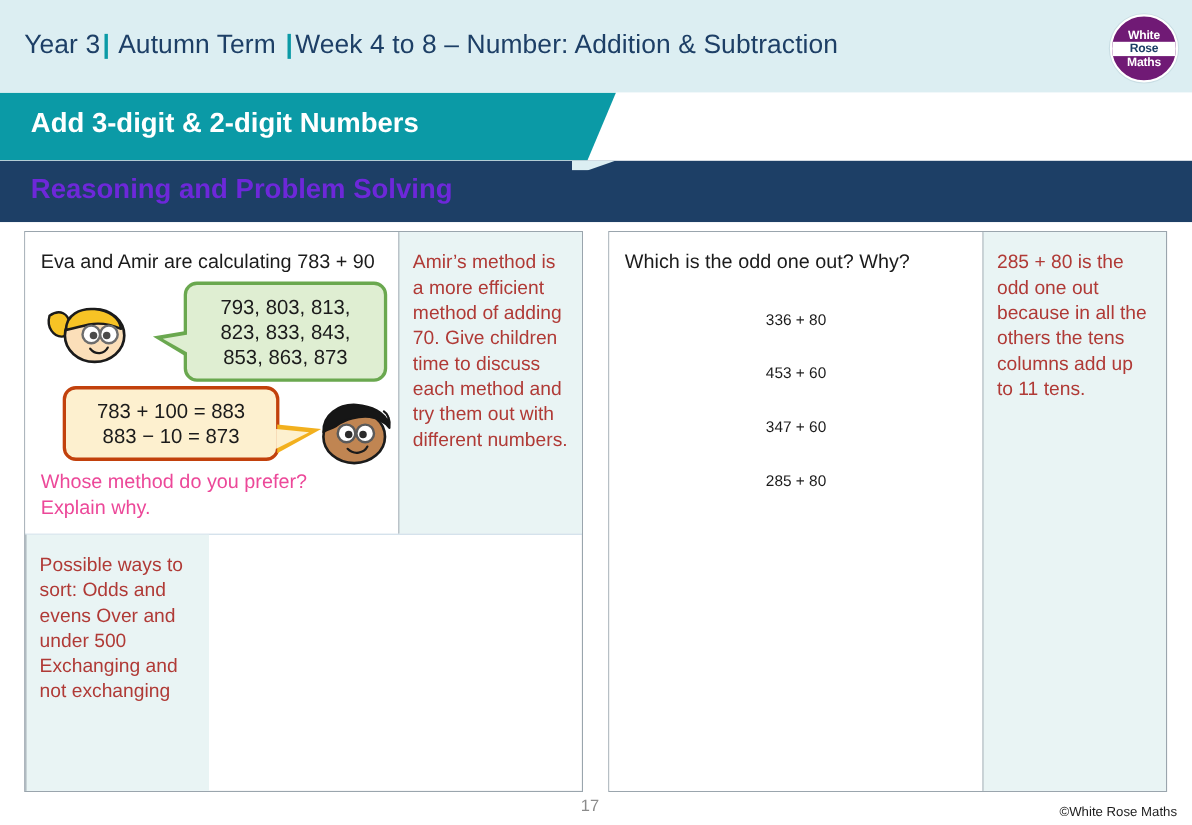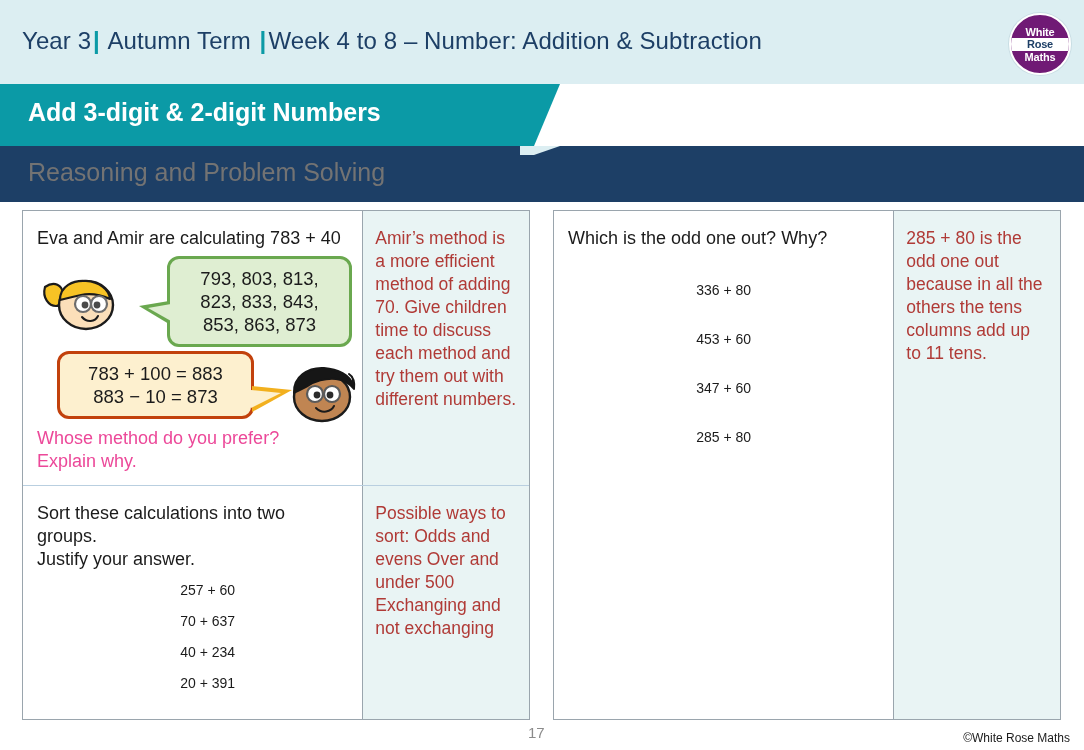--- a/index.html
+++ b/index.html
@@ -98,22 +98,22 @@
     left: 520px; top: 146px;
     width: 564px;
     height: 9px;
     background: #dceef2;
     clip-path: polygon(0 0, 40px 0, 14px 9px, 0 9px);
   }
   .navy-label {
     position: absolute;
     left: 28px; top: 158px;
     font-size: 25px;
-    font-weight: normal;
-    color: #737373;
+    font-weight: bold;
+    color: #6d28d9;
     white-space: nowrap;
   }
 
   
   .panel {
     position: absolute;
     border: 1px solid #9aa5ad;
     box-sizing: border-box;
     background: #ffffff;
     display: flex;
@@ -280,21 +280,21 @@
 <div class="teal-label">Add 3-digit &amp; 2-digit Numbers</div>
 
 <div class="navy-band"></div>
 <div class="navy-notch"></div>
 <div class="navy-label">Reasoning and Problem Solving</div>
 
 <div class="panel" id="left-panel">
 
   <div class="row" id="row-top">
     <div class="q-cell" id="q1">
-      <div class="q-text">Eva and Amir are calculating 783 + 40</div>
+      <div class="q-text">Eva and Amir are calculating 783 + 90</div>
 
       <div class="char" id="eva">
         <svg width="78" height="62" viewBox="0 0 78 62" xmlns="http://www.w3.org/2000/svg">
           <path d="M4 14 C1 25, 8 33, 15 33 C20 33, 23 27, 22 20 C21 13, 14 7, 4 14 Z" fill="#f7c325" stroke="#1b1b1b" stroke-width="2.2" stroke-linejoin="round"></path>
           <ellipse cx="45" cy="32" rx="27" ry="24" fill="#fbdfb9" stroke="#1b1b1b" stroke-width="2.4"></ellipse>
           <path d="M19 27 C19 13, 32 7, 45 8 C58 9, 68 16, 69 26 C60 22, 50 20, 40 22 C31 24, 23 26, 19 27 Z" fill="#f7c325" stroke="#1b1b1b" stroke-width="2.2" stroke-linejoin="round"></path>
           <circle cx="42" cy="31" r="8" fill="#ffffff" stroke="#6d6d6d" stroke-width="2.2"></circle>
           <circle cx="58" cy="31" r="8" fill="#ffffff" stroke="#6d6d6d" stroke-width="2.2"></circle>
           <line x1="50" y1="31" x2="50" y2="31" stroke="#6d6d6d" stroke-width="2.2"></line>
           <circle cx="44" cy="32" r="3.4" fill="#4a4a4a"></circle>
@@ -325,33 +325,20 @@
       <div class="scratch-note">
         <div>Whose method do you prefer?</div>
         <div>Explain why.</div>
       </div>
     </div>
 
     <div class="a-cell" id="a1">Amir’s method is a more efficient method of adding 70. Give children time to discuss each method and try them out with different numbers.</div>
   </div>
 
   <div class="row" id="row-bottom">
-    <div class="q-cell" id="q2">
-      <div class="q-text">Sort these calculations into two groups.</div>
-      <div class="q-text">Justify your answer.</div>
-      <div class="calc-list">
-        <div class="calc">257 + 60</div>
-        <div class="calc">70 + 637</div>
-        <div class="calc">40 + 234</div>
-        <div class="calc">20 + 391</div>
-      </div>
-      <div class="spacer-block"></div>
-      <div class="q-text">Compare your groups with a friend. Are</div>
-
-    </div>
 
     <div class="a-cell" id="a2">Possible ways to sort: Odds and evens Over and under 500 Exchanging and not exchanging</div>
   </div>
 </div>
 
 <div class="panel" id="right-panel">
   <div class="row" id="row-right">
     <div class="q-cell" id="q3">
       <div class="q-text">Which is the odd one out? Why?</div>
       <div class="calc-list">

